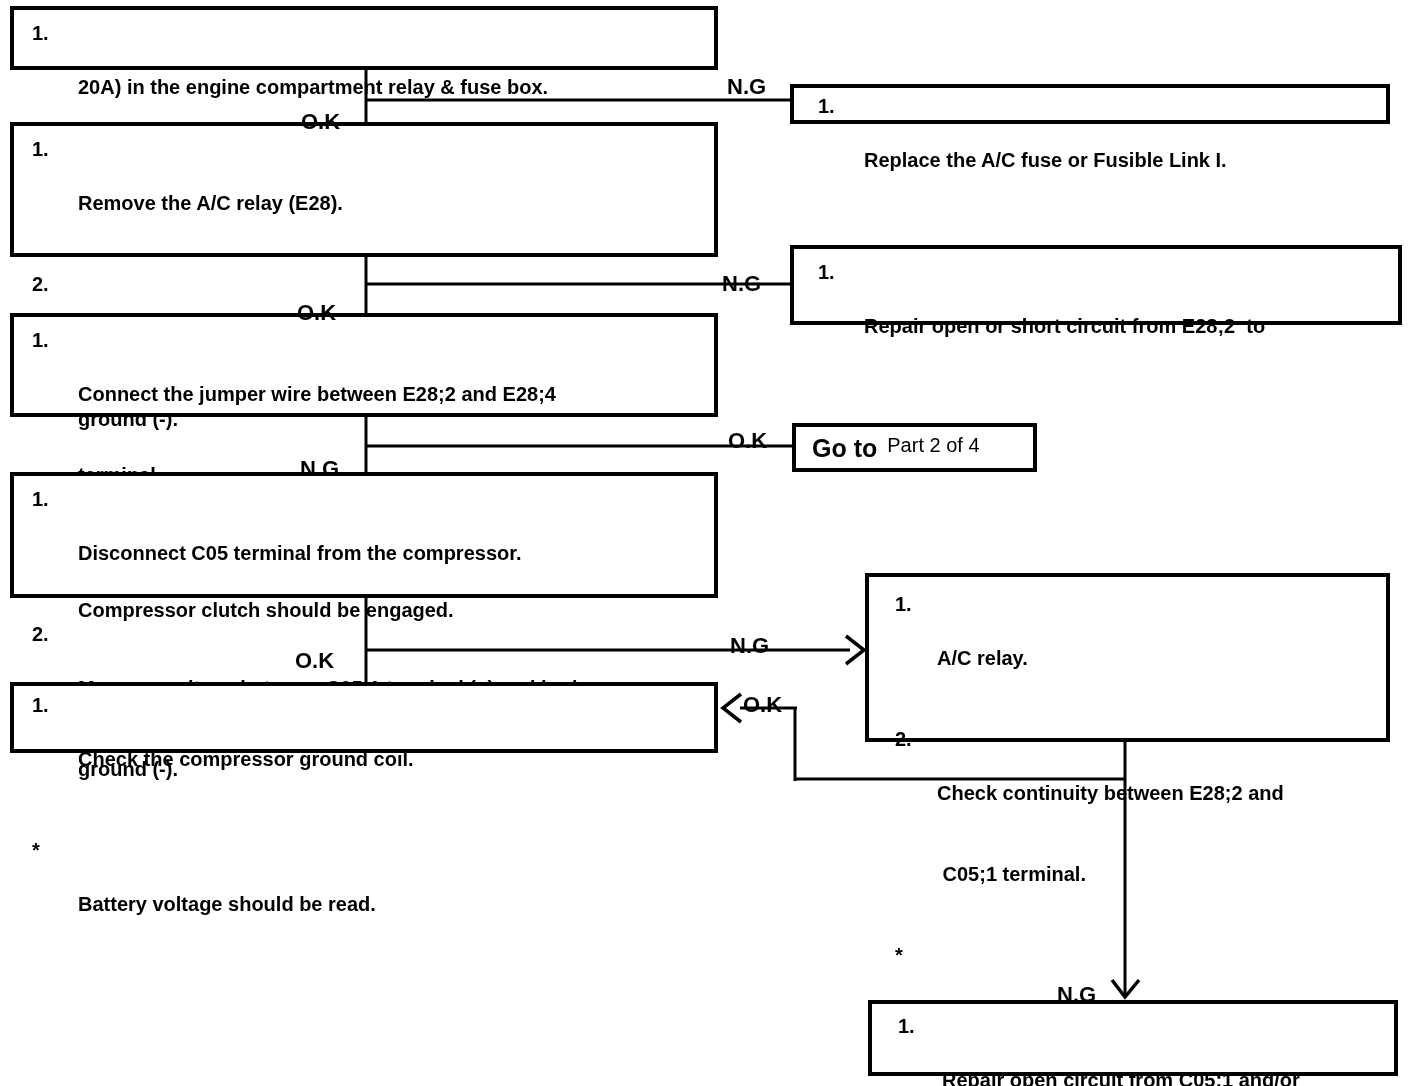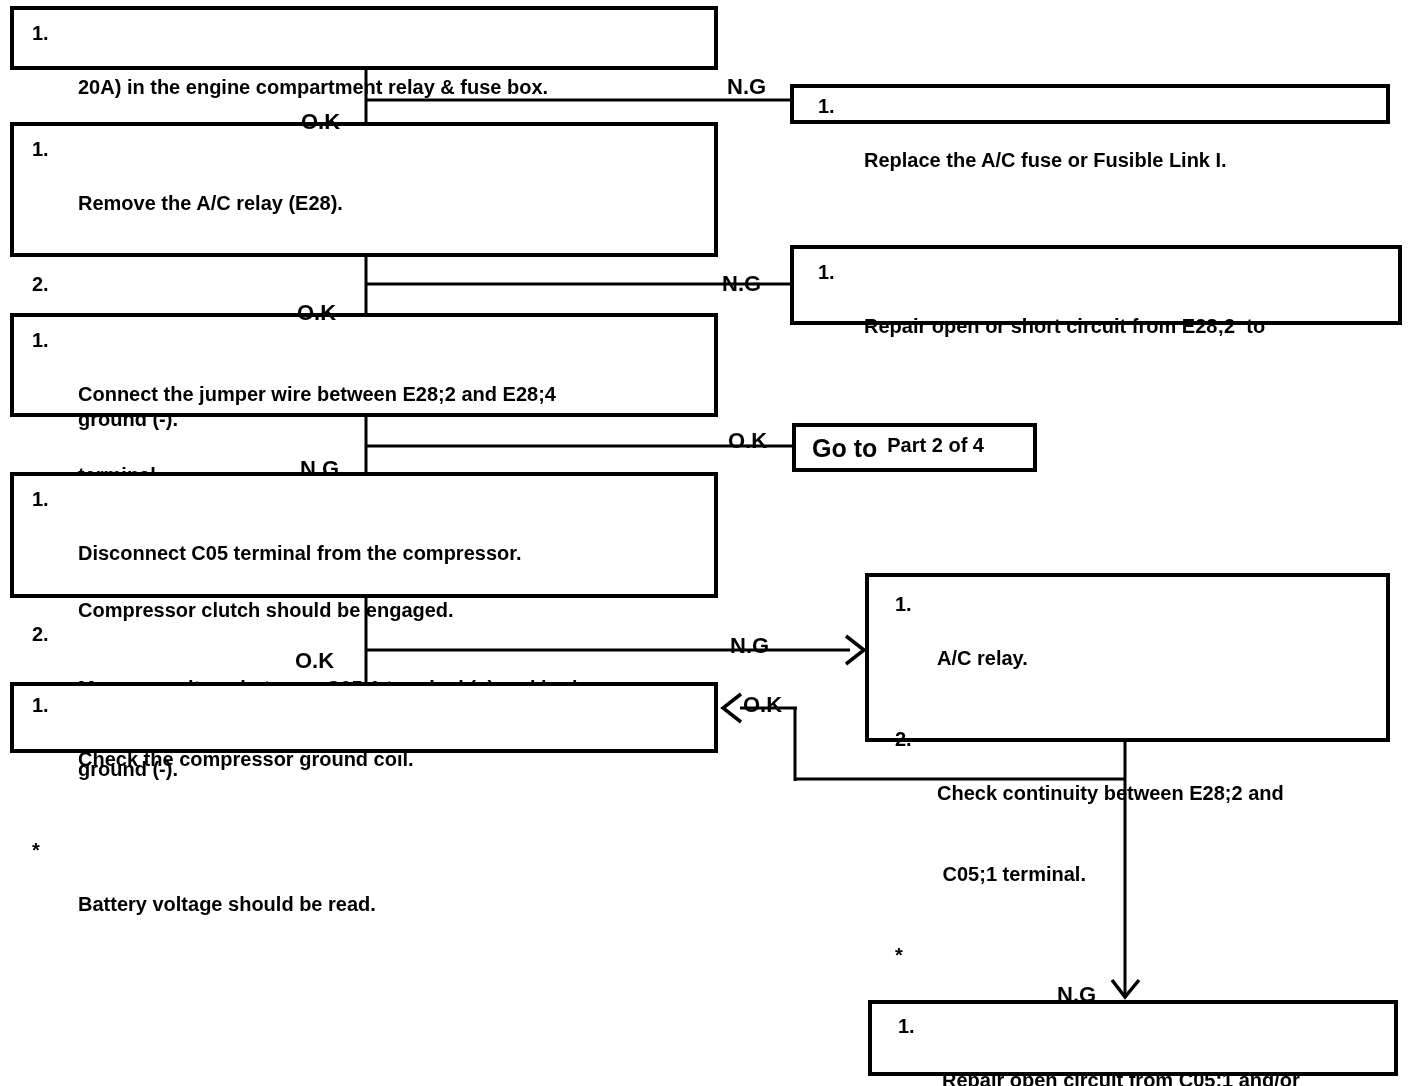--- a/index.html
+++ b/index.html
@@ -41,21 +41,21 @@
     position: absolute;
     box-sizing: border-box;
     border: 4px solid #000;
     background: #fff;
     display: flex;
     align-items: flex-start;
     padding: 7px 12px 0 16px;
     gap: 10px;
   }
   .goto-prefix { font-size: 25px; font-weight: bold; }
-  .goto-target { font-size: 20px; font-weight: bold; }
+  .goto-target { font-size: 20px; font-weight: normal; }
   #wires { position: absolute; left: 0; top: 0; pointer-events: none; }
 </style>
 </head>
 <body>
 
 <div id="canvas">
 
   <svg id="wires" width="1408" height="1086" viewBox="0 0 1408 1086">
     <g stroke="#000" stroke-width="3" fill="none">
 

